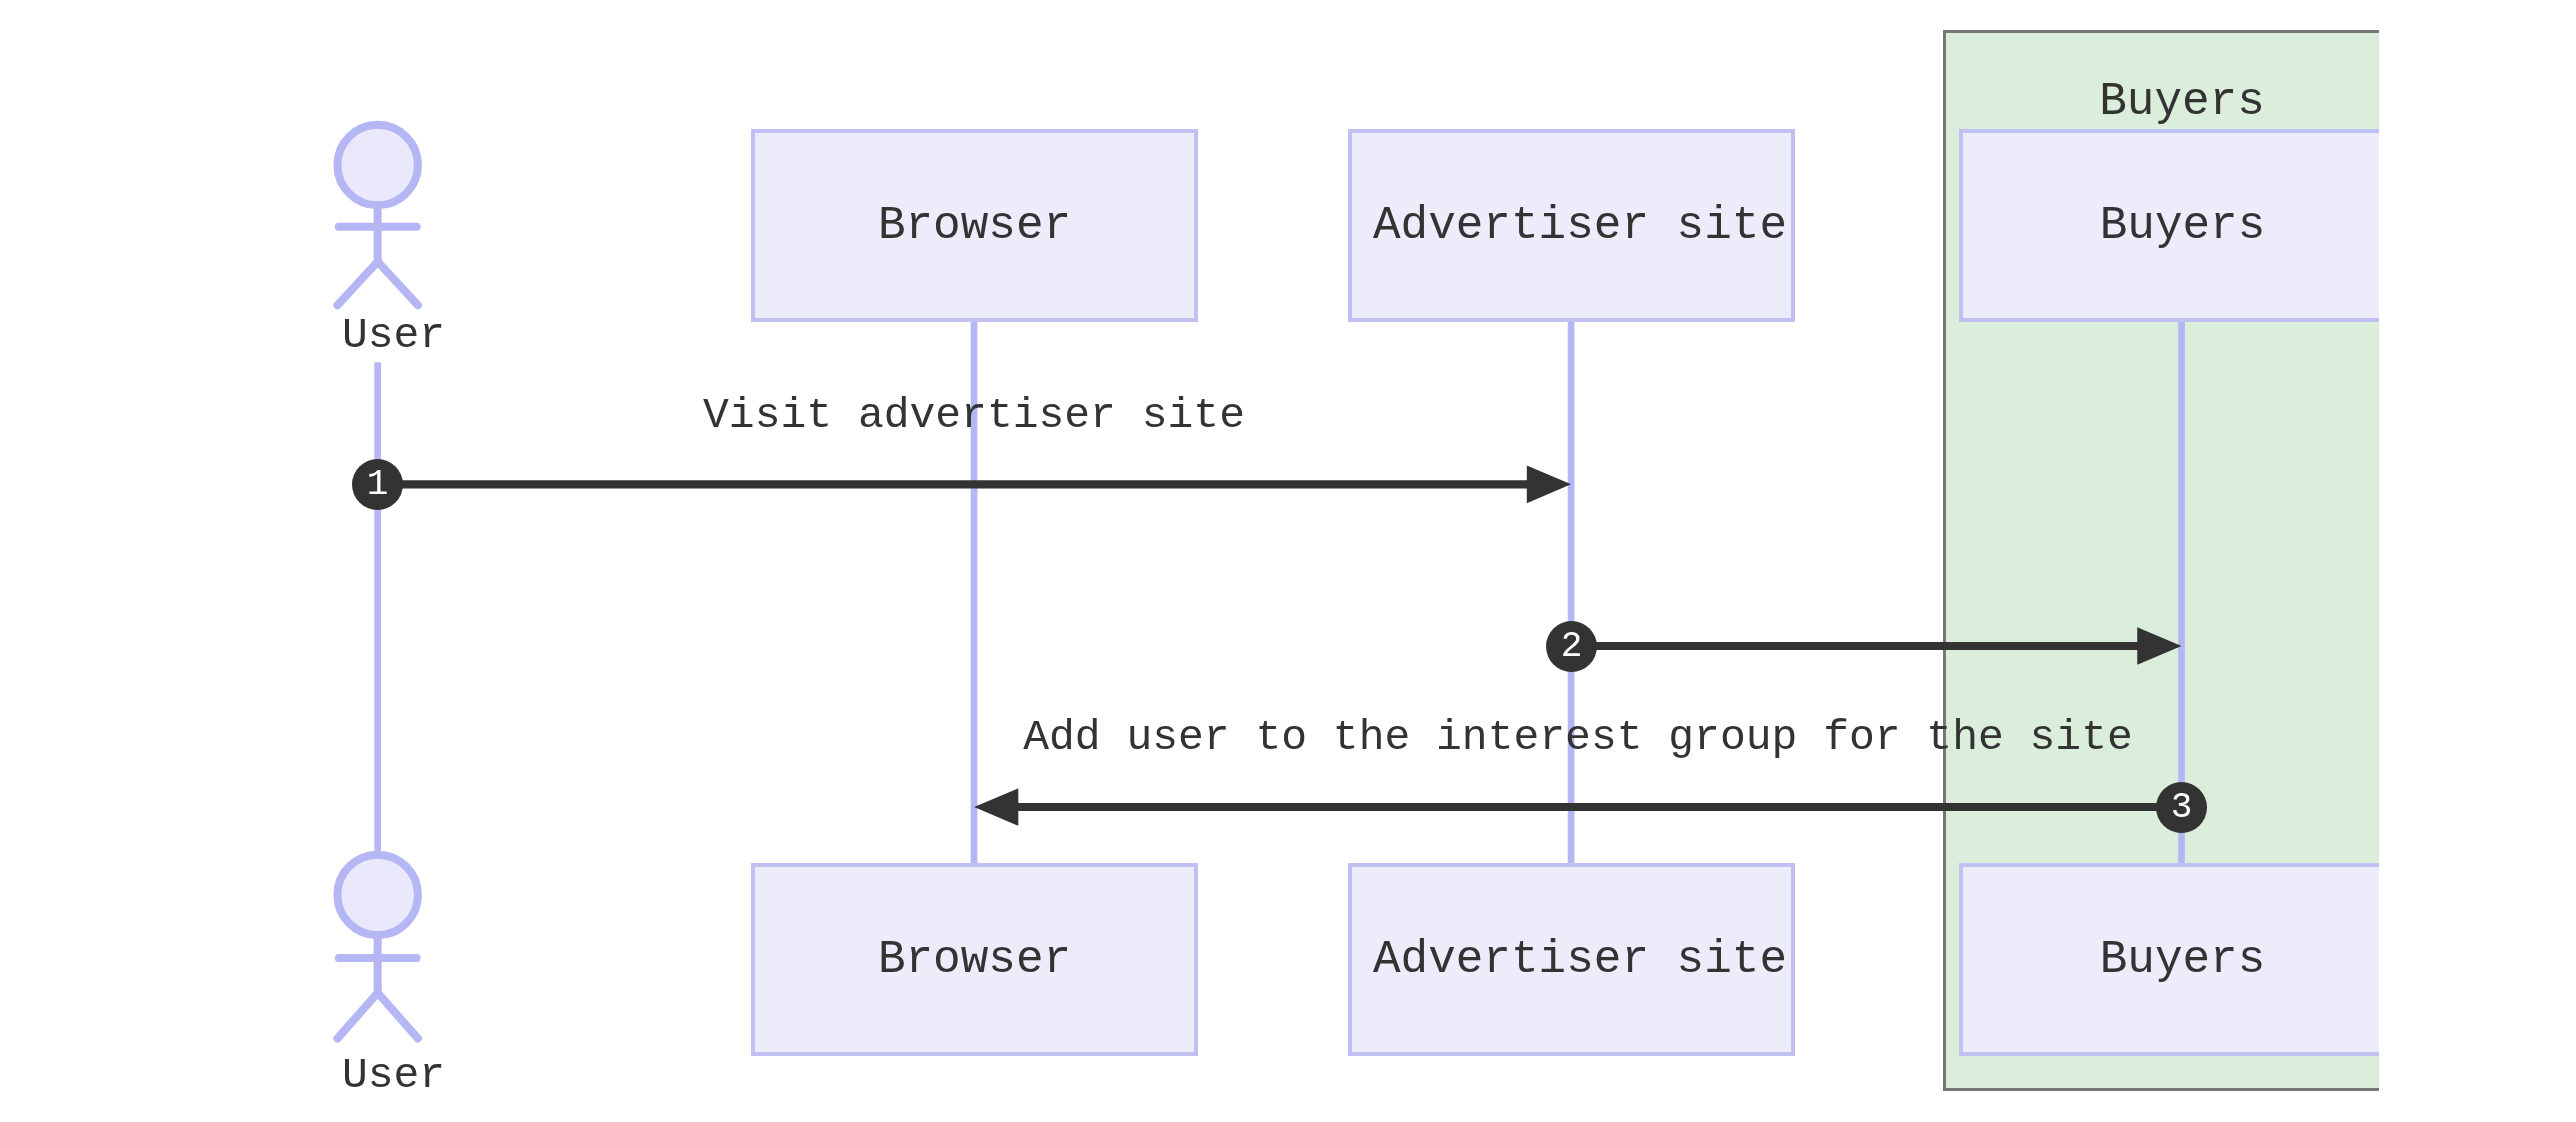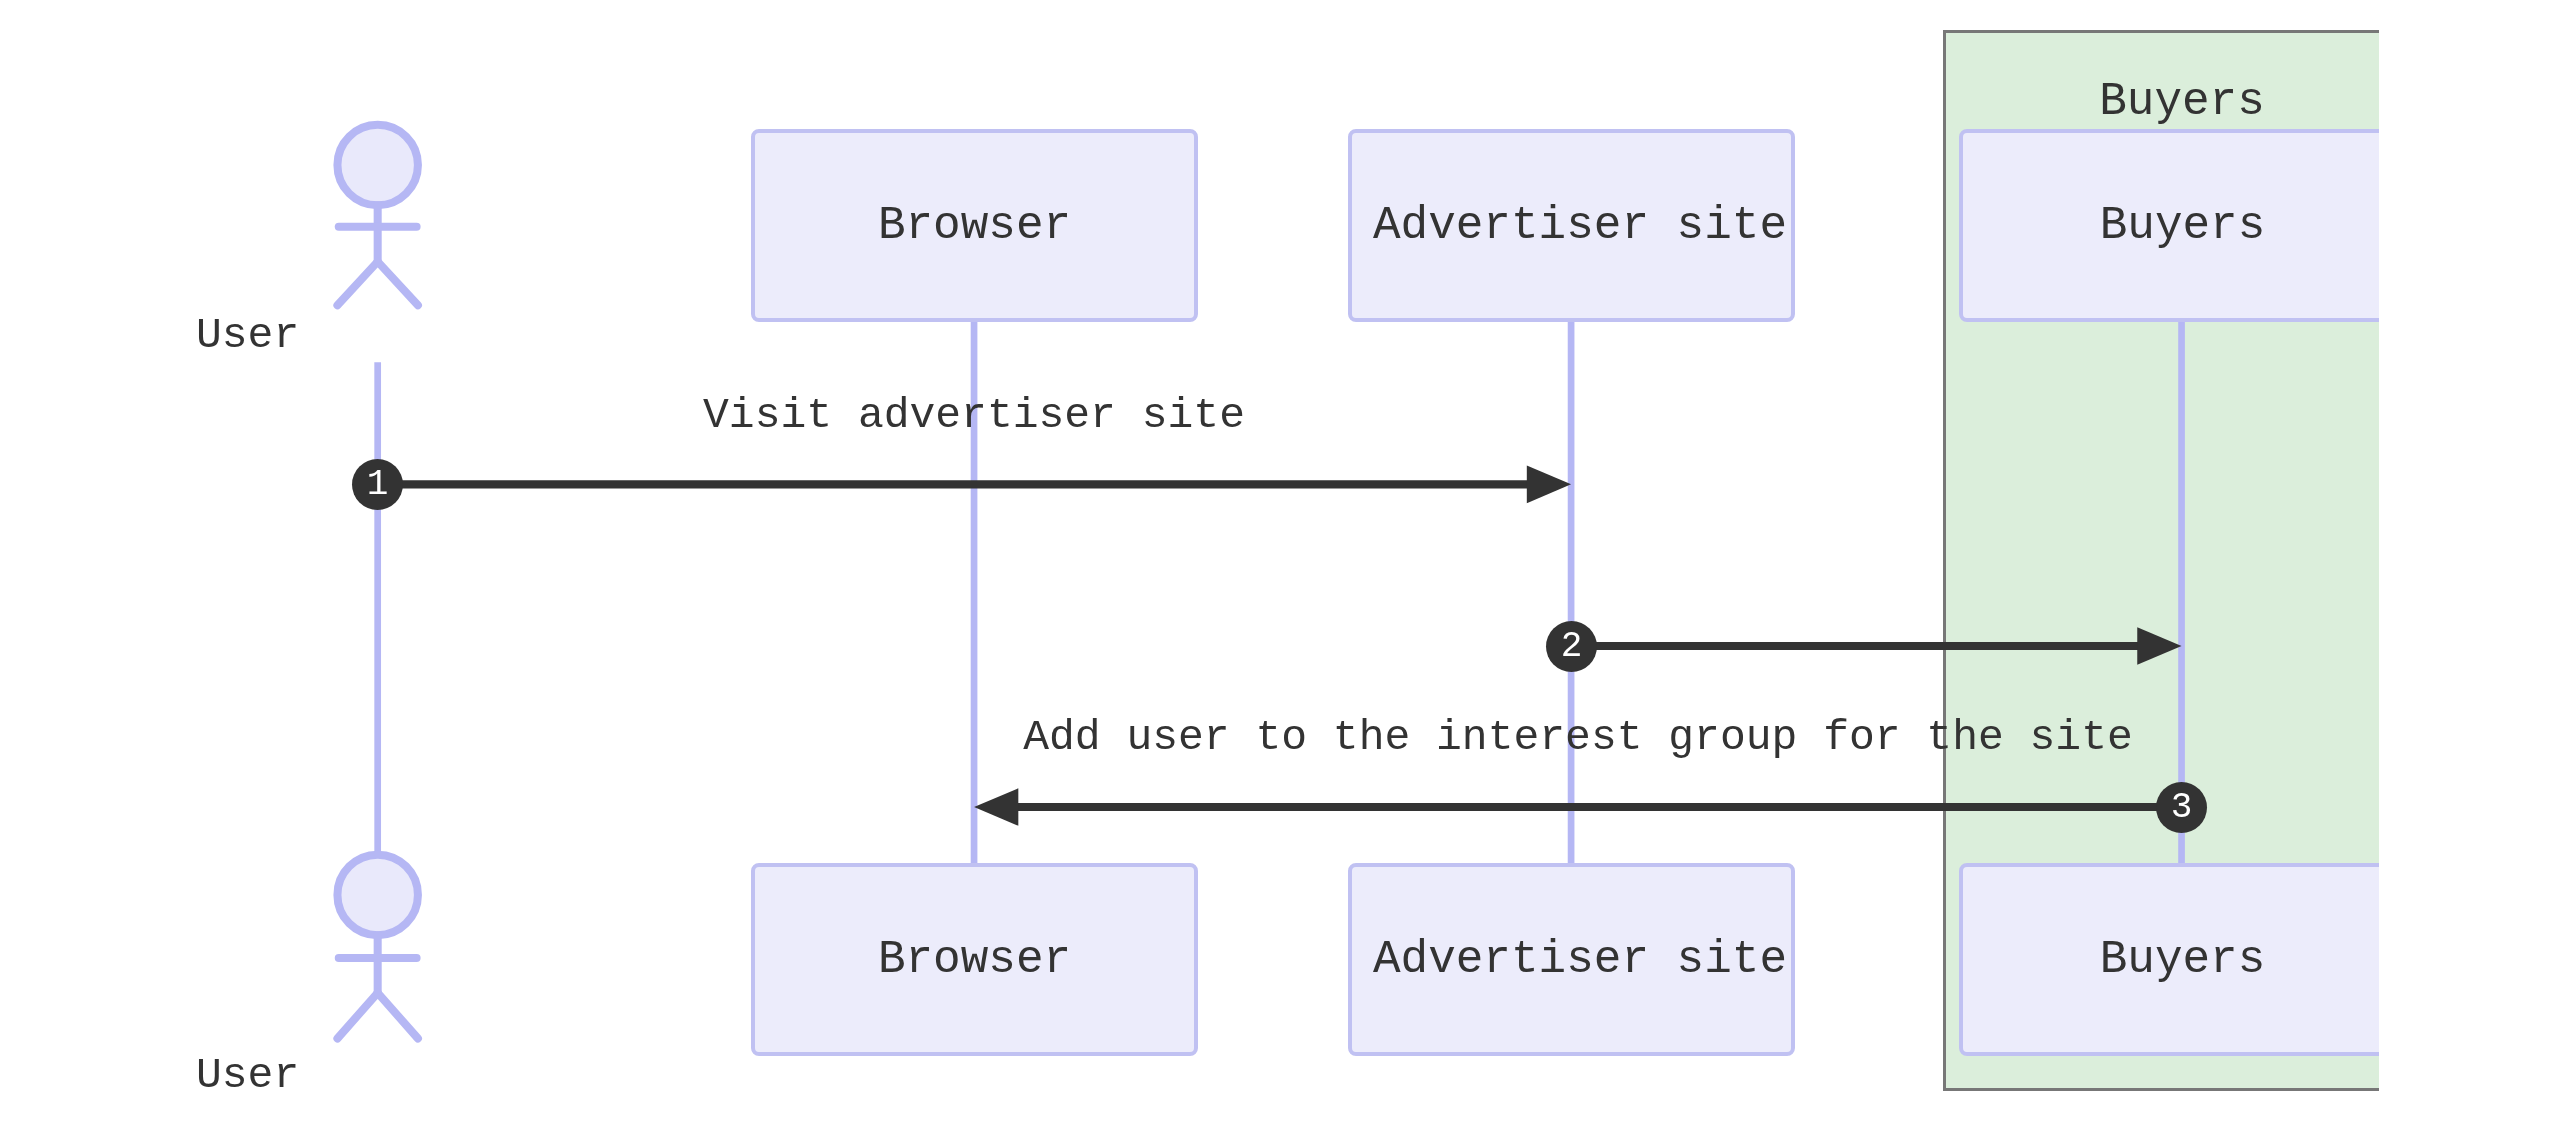--- a/index.html
+++ b/index.html
@@ -37,39 +37,39 @@
     left: 0; top: 0;
     pointer-events: none;
   }
 
   
   .pbox {
     position: absolute;
     width: 447px; height: 193px;
     background: #ececfb;
     border: 4px solid #c0c1f2;
-    border-radius: 8px;
+    border-radius: 0;
     box-sizing: border-box;
     display: flex;
     align-items: center;
     justify-content: center;
     font-size: 46px;
   }
   .row-top    { top: 129px; }
   .row-bottom { top: 863px; }
   .col-browser    { left: 751px; }
   .col-advertiser { left: 1348px; padding-left: 17px; }
   .col-buyers     { left: 1959px; }
 
   
   .actor-label {
     position: absolute;
-    left: 196px;
+    left: 226px;
     width: 335px;
-    text-align: left;
+    text-align: center;
     font-size: 43px;
     line-height: 50px;
   }
   .actor-label.top    { top: 311px; }
   .actor-label.bottom { top: 1051px; }
 
   
   .msg-label {
     position: absolute;
     transform: translateX(-50%);

